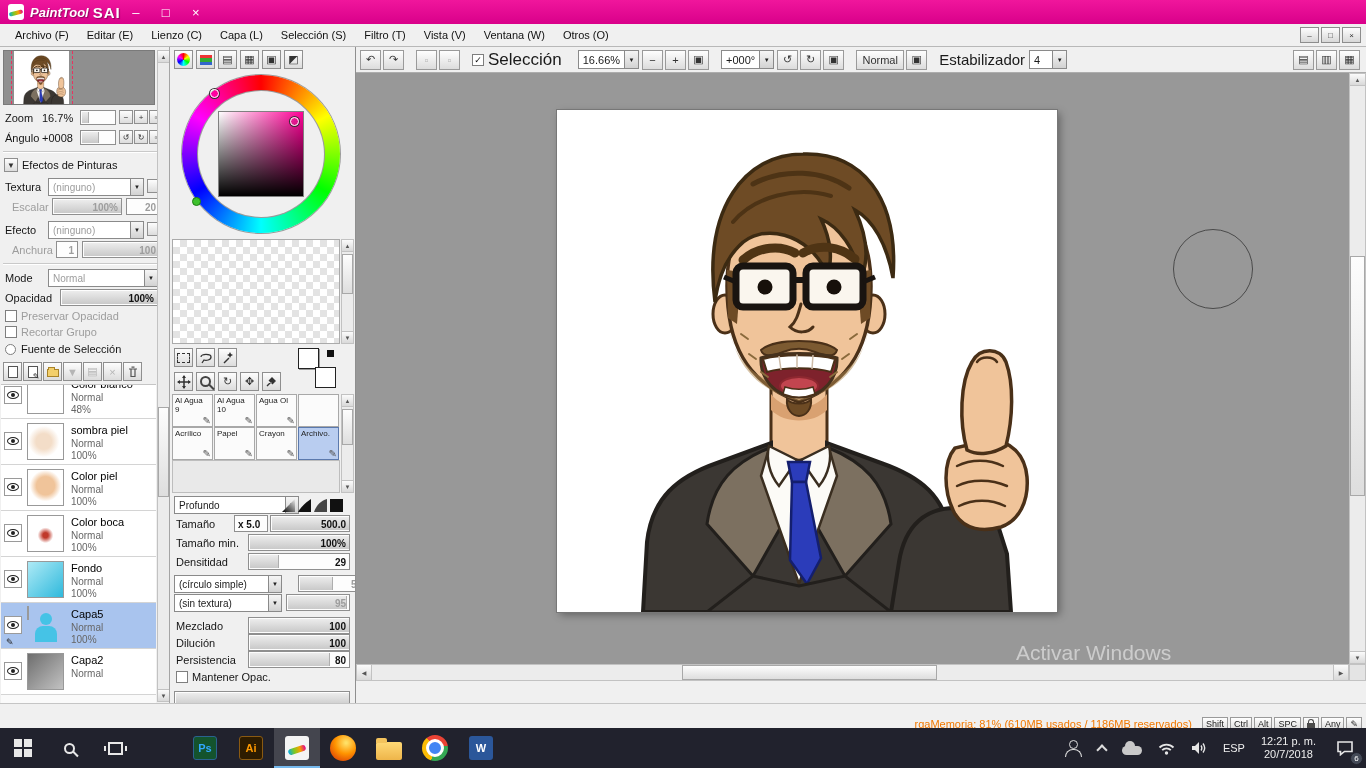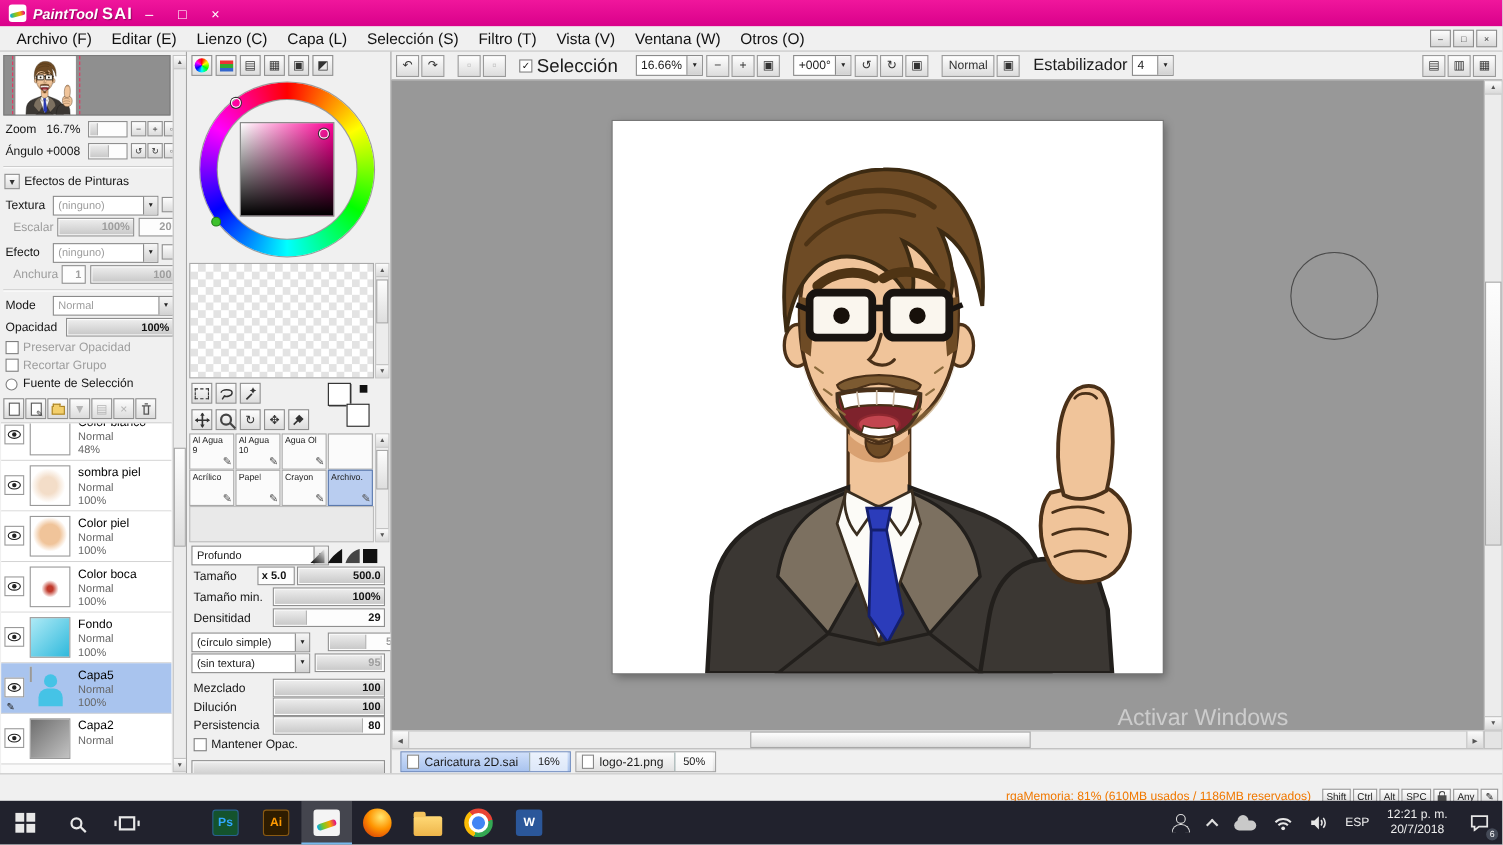--- a/index.html
+++ b/index.html
@@ -11,21 +11,21 @@
 
 #titlebar{position:absolute;left:0;top:0;width:100%;height:24px;background:linear-gradient(#f0169c,#d9008a);display:flex;align-items:center;color:#fff}
 .tbbrush{width:16px;height:16px;background:#fff;border-radius:3px;margin:0 6px 0 8px;position:relative;overflow:hidden}
 .tbbrush::after{content:"";position:absolute;left:1px;top:7px;width:14px;height:4px;border-radius:2px;transform:rotate(-14deg);background:linear-gradient(90deg,#00a8e8,#7cc922,#f5a300,#e2008f)}
 .tbpt{font-style:italic;font-weight:bold;font-size:13px;margin-right:4px;text-shadow:1px 1px 1px rgba(0,0,0,.35)}
 .tbsai{font-weight:bold;font-size:15px;letter-spacing:1px;text-shadow:1px 1px 1px rgba(0,0,0,.35)}
 .tbtitle{margin-left:16px;font-size:12px;flex:1;white-space:nowrap;overflow:hidden}
 .wbtn{width:30px;height:22px;display:flex;align-items:center;justify-content:center;font-size:13px;color:#fff}
 
 #menubar{position:absolute;left:0;top:24px;width:100%;height:23px;background:#f0f0f0;border-bottom:1px solid #b8b8b8;display:flex;align-items:center;padding-left:6px}
-.mi{padding:20px 9px;font-size:14px;color:#111;white-space:nowrap}
+.mi{padding:20px 9px;font-size:11px;color:#111;white-space:nowrap}
 .mdibtns{margin-left:auto;display:flex;gap:2px;margin-right:5px}
 .mdib{width:19px;height:16px;border:1px solid #8d8d8d;background:linear-gradient(#fdfdfd,#d8d8d8);display:flex;align-items:center;justify-content:center;font-size:8px;color:#333}
 
 #panel1{position:absolute;left:0;top:47px;width:170px;height:656px;background:#f0f0f0;border-right:1px solid #a5a5a5;overflow:hidden}
 #panel2{position:absolute;left:170px;top:47px;width:186px;height:656px;background:#f0f0f0;border-right:1px solid #8f8f8f;overflow:hidden}
 
 .sq{position:absolute;width:14px;height:14px;border:1px solid #8f8f8f;background:linear-gradient(#fdfdfd,#dcdcdc);display:flex;align-items:center;justify-content:center;font-size:8px;color:#333}
 .sq.lg{width:19px;height:19px;font-size:11px}
 .sq.dis{color:#b5b5b5}
 .drop{position:absolute;height:18px;background:#fff;border:1px solid #8a8a8a;display:flex;align-items:center;font-size:10px}
@@ -683,32 +683,20 @@
 
     <div id="hscroll">
       <span class="har">◀</span>
       <span class="htr">
           <span class="hth"></span>
         </span>
       <span class="har r">▶</span>
     </div>
     <div id="corner"></div>
 
-    <div id="tabsbar">
-      <span class="tab sel">
-        <span class="ticon"></span>
-        <span>Caricatura 2D.sai</span>
-        <span class="tz">16%</span>
-      </span>
-      <span class="tab">
-        <span class="ticon"></span>
-        <span>logo-21.png</span>
-        <span class="tz">50%</span>
-      </span>
-    </div>
   </div>
 
   <div id="statusbar">
     <span id="memtext">rgaMemoria: 81% (610MB usados / 1186MB reservados)</span>
     <span class="kb">Shift</span>
     <span class="kb">Ctrl</span>
     <span class="kb">Alt</span>
     <span class="kb">SPC</span>
     <span class="kb">
         <span class="lock"></span>

